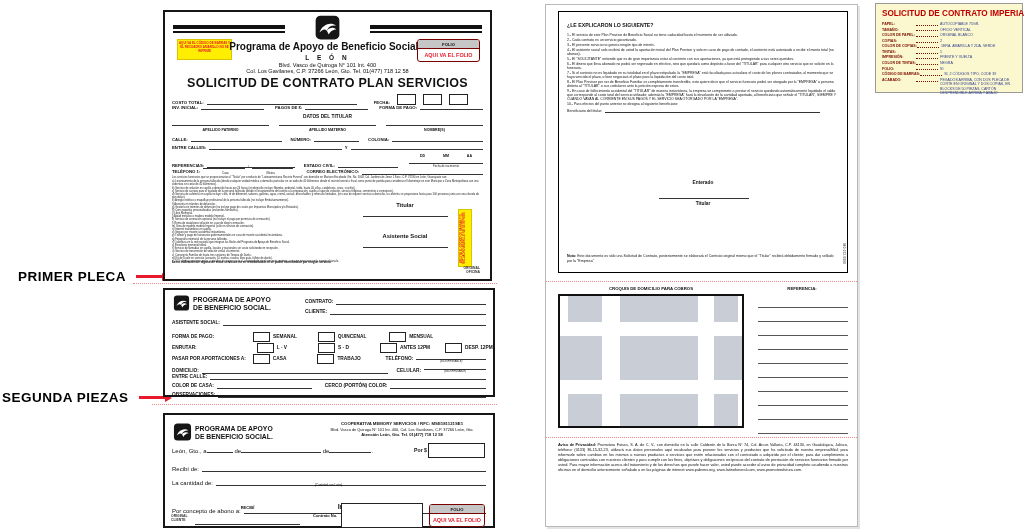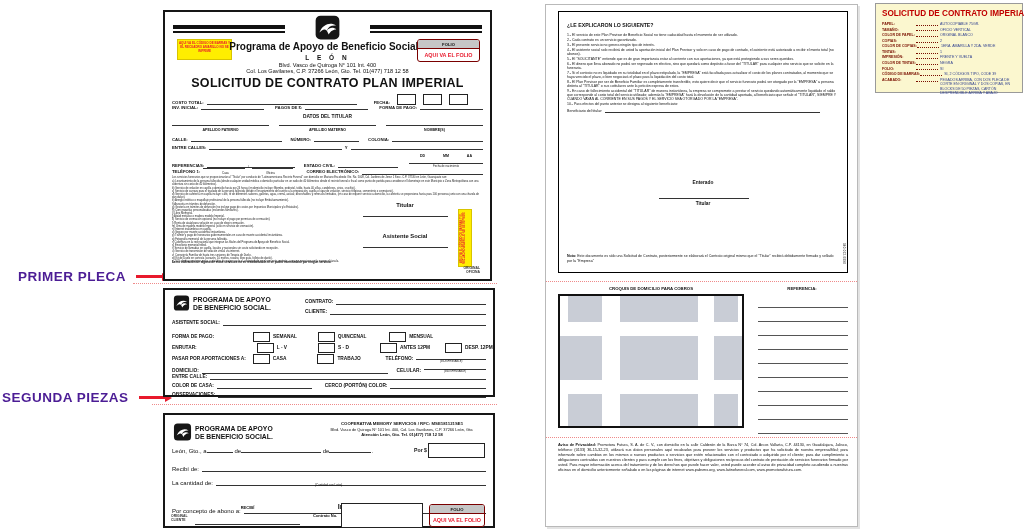--- a/index.html
+++ b/index.html
@@ -1,19 +1,19 @@
 <!DOCTYPE html>
 <html><head>
 <meta charset="utf-8">
 <style>
   html,body{margin:0;padding:0;background:#fff;}
   body{width:1024px;height:531px;position:relative;font-family:"Liberation Sans",sans-serif;color:#111;overflow:hidden;}
   .abs{position:absolute;}
   
-  .pleca-label{position:absolute;color:#4c1d95;font-weight:bold;font-size:13.5px;letter-spacing:.5px;display:flex;align-items:center;gap:10px;justify-content:space-between;}
+  .pleca-label{position:absolute;color:#000000;font-weight:bold;font-size:13.5px;letter-spacing:.5px;display:flex;align-items:center;gap:10px;justify-content:space-between;}
   .arrow{display:inline-flex;align-items:center;}
   .arrow .shaft{width:26px;height:2.5px;background:#e8192c;}
   .arrow .head{width:0;height:0;border-left:7px solid #e8192c;border-top:4.5px solid transparent;border-bottom:4.5px solid transparent;}
   .pleca-line{position:absolute;border-top:1.5px dotted #ef8a8a;height:0;}
   
   .sheet{position:absolute;background:#fff;border:2px solid #161616;box-sizing:border-box;}
   .row{position:absolute;left:7px;right:7px;display:flex;align-items:flex-end;gap:3px;}
   .lb{font-size:4.3px;font-weight:bold;line-height:1;white-space:nowrap;}
   .lb2{font-size:4.8px;font-weight:bold;line-height:1;white-space:nowrap;}
   .sm{font-size:3.2px;line-height:1;white-space:nowrap;color:#222;}
@@ -102,21 +102,21 @@
     <path d="M7 28 C13 14, 25 11, 34 17 C26 16, 21 19, 19 25 C15 21, 11 24, 7 28 Z" fill="#fff"></path>
     <path d="M19 25 C23 20, 29 19, 34 23 C28 23, 24 27, 22 31 Z" fill="#fff"></path>
   </svg>
 
   <div class="abs ynote" style="left:12px;top:27px;width:55px;height:21px;font-size:3px;line-height:1.3;padding-top:2px;box-sizing:border-box;border:0.5px solid #d8c400;">AQUI VA EL CÓDIGO DE BARRAS Y EL RECUADRO AMARILLO NO SE IMPRIME</div>
 
   <div class="f1-brand" style="top:29px;">Programa de Apoyo de Beneficio Social®</div>
   <div class="f1-city" style="top:42px;">L E Ó N</div>
   <div class="f1-addr" style="top:50px;">Blvd. Vasco de Quiroga N° 101 Int. 400</div>
   <div class="f1-addr" style="top:56px;">Col. Los Gavilanes, C.P. 37266 León, Gto. Tel. 01(477) 718 12 58</div>
-  <div class="f1-title" style="top:64px;">SOLICITUD DE CONTRATO PLAN IMPERIAL</div>
+  <div class="f1-title" style="top:64px;">SOLICITUD DE CONTRATO PLAN SERVICIOS</div>
 
   <div class="folio abs" style="right:10px;top:27px;width:63px;">
     <div class="fhead">FOLIO</div>
     <div class="fval">AQUI VA EL FOLIO</div>
   </div>
 
   <div class="row" style="top:82px;">
     <span class="lb">COSTO TOTAL:</span>
     <span class="hl" style="max-width:150px;"></span>
     <span class="lb" style="margin-left:14px;">FECHA:</span>

